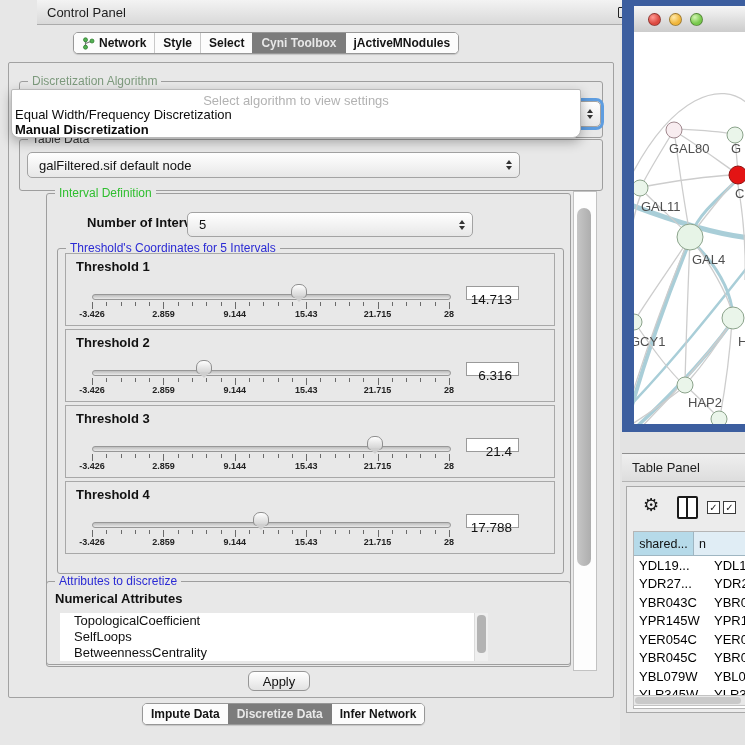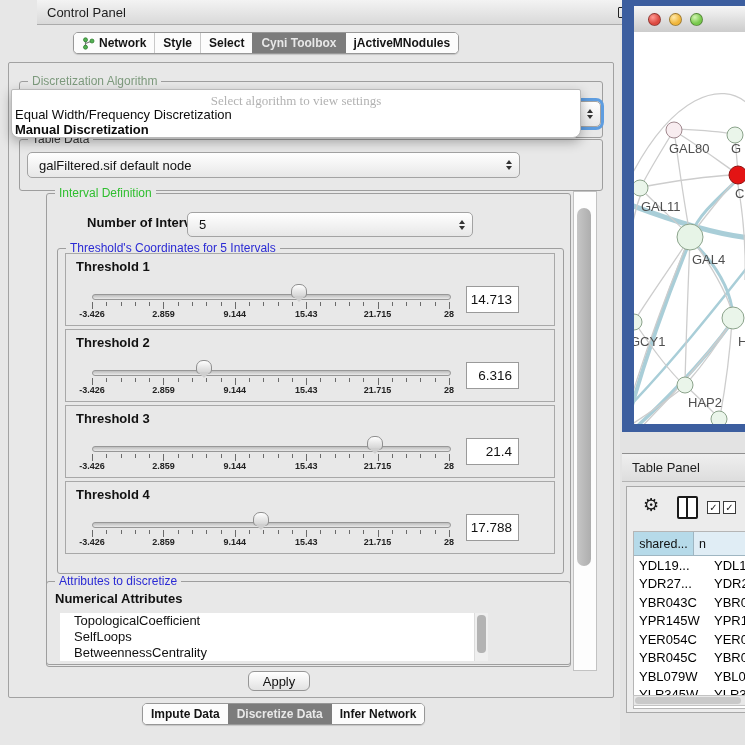--- a/index.html
+++ b/index.html
@@ -43,21 +43,21 @@
   .stepper i{display:block;width:0;height:0;border-left:3.5px solid transparent;border-right:3.5px solid transparent;}
   .stepper i.up{border-bottom:4px solid #333;}
   .stepper i.dn{border-top:4px solid #333;}
   .combo.focus{box-shadow:0 0 0 3px var(--accent-focus-blue,#5e9de0);}
   .algo-group{left:10px;top:18px;width:582px;height:55px;}
   .algo-combo{left:17px;top:38px;width:575px;height:26px;}
   #popup{position:absolute;left:2px;top:26px;width:568px;height:47px;background:#ffffff;
     border:1px solid #b9b9b9;border-radius:2px 2px 8px 8px;
     box-shadow:0 4px 12px rgba(0,0,0,.3);z-index:6;}
   .popup-placeholder{position:absolute;left:0;right:0;top:3px;text-align:center;
-    color:#b2b2b2;font-size:13px;font-family:Liberation Serif, serif;}
+    color:#b2b2b2;font-size:13px;}
   #popup-options{position:absolute;left:3px;top:17px;right:3px;}
   .popup-opt{font-size:13px;height:15px;line-height:15px;color:#0c0c0c;white-space:nowrap;}
   .popup-opt.hl{font-weight:bold;}
   .td-group{left:10px;top:76px;width:582px;height:50px;}
   .td-combo{left:7px;top:12px;width:493px;height:26px;align-items:center;}
   .interval-group{left:37px;top:130px;width:523px;height:470px;}
   .noi-label{position:absolute;left:40px;top:21px;font-size:13px;font-weight:bold;color:#111;}
   .noi-combo{left:140px;top:18px;width:286px;height:25px;}
   .thr-group{position:absolute;left:10px;top:54px;width:505px;height:324px;
     border:1px solid #9e9e9e;border-radius:3px;}
@@ -70,21 +70,21 @@
   .thr-ticks{position:absolute;left:26px;top:48px;width:357px;height:8px;}
   .thr-ticks i{position:absolute;top:0;width:1px;height:4px;background:#6a6a6a;}
   .thr-ticks i.major{height:7px;}
   .thr-ticklabels{position:absolute;left:26px;top:55px;width:357px;height:12px;}
   .thr-ticklabels span{position:absolute;transform:translateX(-50%);font-size:9px;
     font-weight:bold;color:#222;white-space:nowrap;}
   .thr-handle{position:absolute;top:30px;width:14px;height:12px;z-index:2;
     background:linear-gradient(#fefefe,#d2d2d2);border:1px solid #8f8f8f;border-radius:7px 7px 4px 4px;}
   .thr-handle:after{content:"";position:absolute;left:1px;top:11px;width:0;height:0;
     border-left:6px solid transparent;border-right:6px solid transparent;border-top:6px solid #cfcfcf;}
-  .thr-value{position:absolute;left:400px;top:32px;width:53px;height:27px;background:#fff;
+  .thr-value{position:absolute;left:400px;top:32px;width:53px;height:14px;background:#fff;
     border:1px solid #9a9a9a;font-size:13.5px;color:#111;text-align:right;
     line-height:26px;padding-right:6px;box-sizing:border-box;}
   .vscrollbar{position:absolute;left:564px;top:128px;width:22px;height:478px;
     background:#fdfdfd;border:1px solid #c2c2c2;}
   .vthumb{position:absolute;left:3px;top:16px;width:14px;height:358px;
     background:linear-gradient(90deg,#c6c6c6,#aeaeae);border-radius:7px;}
   .attr-group{left:37px;top:518px;width:523px;height:84px;}
   .attr-title{position:absolute;left:8px;top:9px;font-size:13px;font-weight:bold;color:#111;}
   .attr-list{position:absolute;left:13px;top:31px;width:428px;height:48px;background:#fff;overflow:hidden;}
   .attr-item{font-size:13px;line-height:16px;padding-left:14px;color:#111;white-space:nowrap;}

